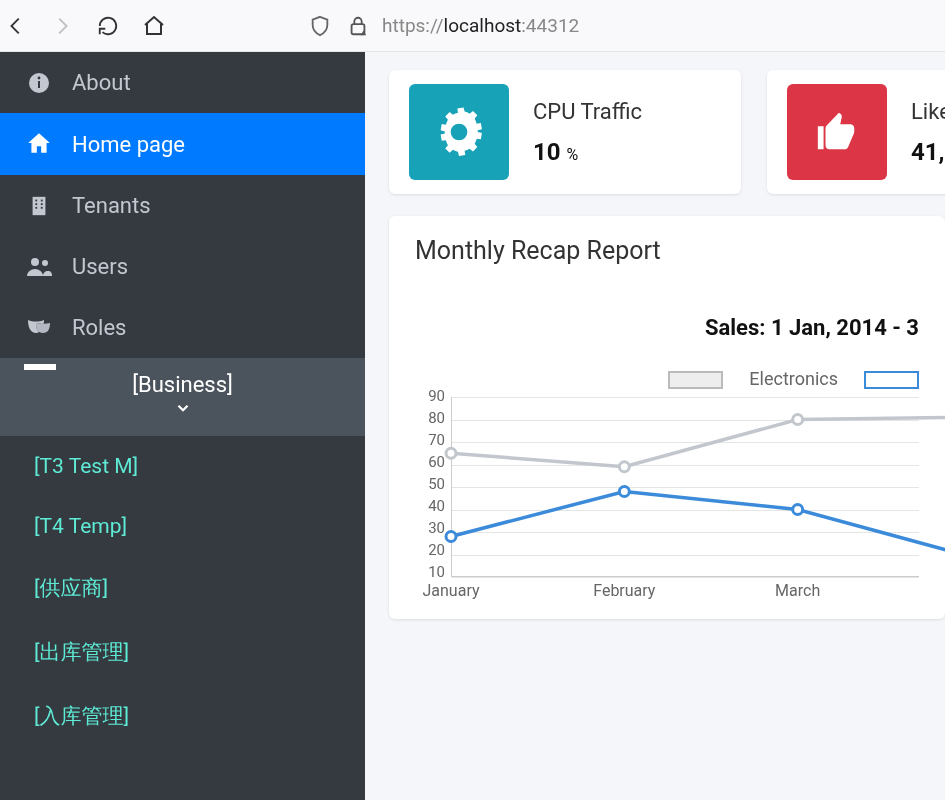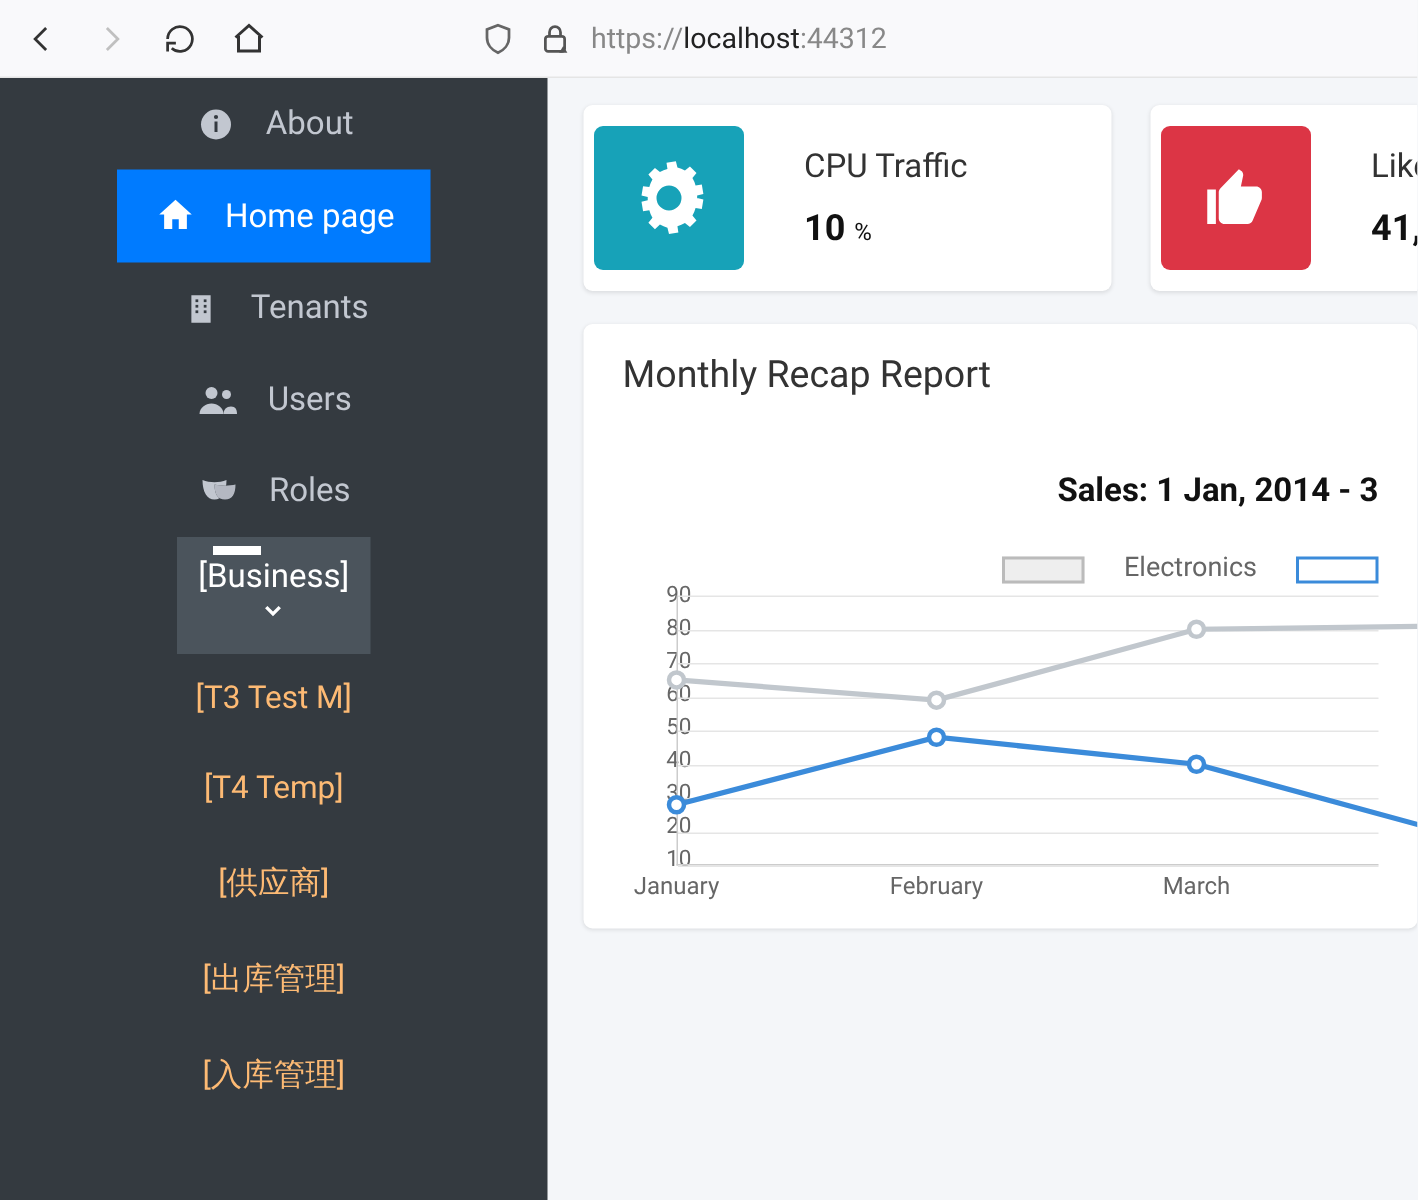--- a/index.html
+++ b/index.html
@@ -1,57 +1,57 @@
 <!DOCTYPE html>
 <html><head>
 <meta charset="utf-8">
 <style>
 * { margin:0; padding:0; box-sizing:border-box; font-family:-apple-system,BlinkMacSystemFont,"Segoe UI",Roboto,Arial,sans-serif; }
 body { width:945px; height:800px; overflow:hidden; background:#f4f6f9; }
 
-.browser-bar { height:52px; background:#f9f9fb; display:flex; align-items:center; padding:0 14px; gap:18px; border-bottom:1px solid #e5e5e5; }
+.browser-bar { height:52px; background:#f9f9fb; display:flex; align-items:center; padding:0 2px; gap:18px; border-bottom:1px solid #e5e5e5; }
 .browser-bar .nav-icon { width:28px; height:28px; display:flex; align-items:center; justify-content:center; color:#444; cursor:pointer; }
 .browser-bar .nav-icon.disabled { color:#c0c0c0; }
 .url-zone { display:flex; align-items:center; gap:10px; margin-left:120px; color:#555; font-size:19px; }
 .url-zone .url-text { color:#888; }
 .url-zone .url-text .host { color:#222; }
 .url-zone .url-text .port { color:#888; }
 
 .app { display:flex; height:748px; }
-.sidebar { width:365px; background:#343a40; color:#c2c7d0; display:flex; flex-direction:column;align-items:center; }
+.sidebar { width:365px; background:#343a40; color:#c2c7d0; display:flex; flex-direction:column; }
 .sidebar .item { display:flex; align-items:center; gap:18px; padding:18px 24px; font-size:22px; cursor:pointer; }
 .sidebar .item.active { background:#007bff; color:#fff; }
 .sidebar .item .icon { width:30px; display:flex; justify-content:center; color:#c2c7d0; }
 .sidebar .item.active .icon { color:#fff; }
 .sidebar .section { background:#4b545c; color:#fff; font-size:22px; padding:14px 14px 14px 14px; display:flex; align-items:center; justify-content:space-between; cursor:pointer; position:relative;flex-direction:column; }
 .sidebar .section .small-bar { position:absolute; top:6px; left:24px; width:32px; height:6px; background:#fff; }
-.sidebar .subitem { padding:18px 34px; font-size:21px; color:#fdba74; cursor:pointer; }
+.sidebar .subitem { padding:18px 34px; font-size:21px; color:#5eead4; cursor:pointer; }
 
 .main { flex:1; padding:18px 0 0 24px; overflow:hidden; }
 .alert { background:#17a2b8; color:#fff; padding:18px 22px; border-radius:6px; font-size:22px; line-height:1.5; display:flex; gap:18px; margin-bottom:20px; }
 .alert .alert-icon { margin-top:4px; }
 
 .cards { display:flex; gap:26px; margin-bottom:22px; }
-.card { background:#fff; border-radius:6px; box-shadow:0 1px 3px rgba(0,0,0,.1); padding:14px 7px; display:flex; align-items:center; gap:40px; min-width:352px; }
+.card { background:#fff; border-radius:6px; box-shadow:0 1px 3px rgba(0,0,0,.1); padding:14px 20px; display:flex; align-items:center; gap:24px; min-width:352px; }
 .card .tile { width:100px; height:96px; border-radius:6px; display:flex; align-items:center; justify-content:center; color:#fff; }
 .card .tile.teal { background:#17a2b8; }
 .card .tile.red { background:#dc3545; }
 .card .meta .title { font-size:22px; color:#333; margin-bottom:14px; }
 .card .meta .value { font-size:24px; font-weight:700; color:#111; }
 .card .meta .value .unit { font-size:16px; font-weight:400; }
 
 .report { background:#fff; border-radius:6px; box-shadow:0 1px 3px rgba(0,0,0,.1); padding:20px 26px 0 26px; }
 .report .title { font-size:25px; color:#333; margin-bottom:50px; }
 .report .subtitle { font-size:22px; font-weight:700; color:#111; text-align:right; padding-right:0; margin-bottom:28px; }
 .legend { display:flex; gap:26px; justify-content:flex-end; align-items:flex-end; font-size:18px; color:#666; margin-bottom:10px; }
 .legend .swatch { width:55px; height:18px; border:2px solid #bbb; background:#eee; display:inline-block; }
 .legend .swatch.blue { border-color:#3b8bda; background:#fff; }
 
 .plot { position:relative; height:220px; margin-left:6px; }
-.ylabels { position:absolute; left:16px; top:-10px; font-size:15px; color:#666; line-height:1; }
+.ylabels { position:absolute; left:0; top:-10px; font-size:15px; color:#666; line-height:1; }
 .ylabels div { height:22px; text-align:right; width:24px; }
 .gridbox { position:absolute; left:30px; top:-2px; right:0; height:180px; border-left:1px solid #ccc; border-bottom:1px solid #ccc; }
 .gridbox .hline { position:absolute; left:0; right:0; border-top:1px solid #e5e5e5; }
 .xlabels { position:absolute; left:30px; right:0; top:182px; display:flex; justify-content:space-between; font-size:16px; color:#666; padding:0 0; }
 .xlabels span { transform:translateX(-50%); position:relative; }
 svg.chartlines { position:absolute; left:30px; top:-2px; width:520px; height:180px; overflow:visible; }
 </style>
 </head>
 <body>
 

